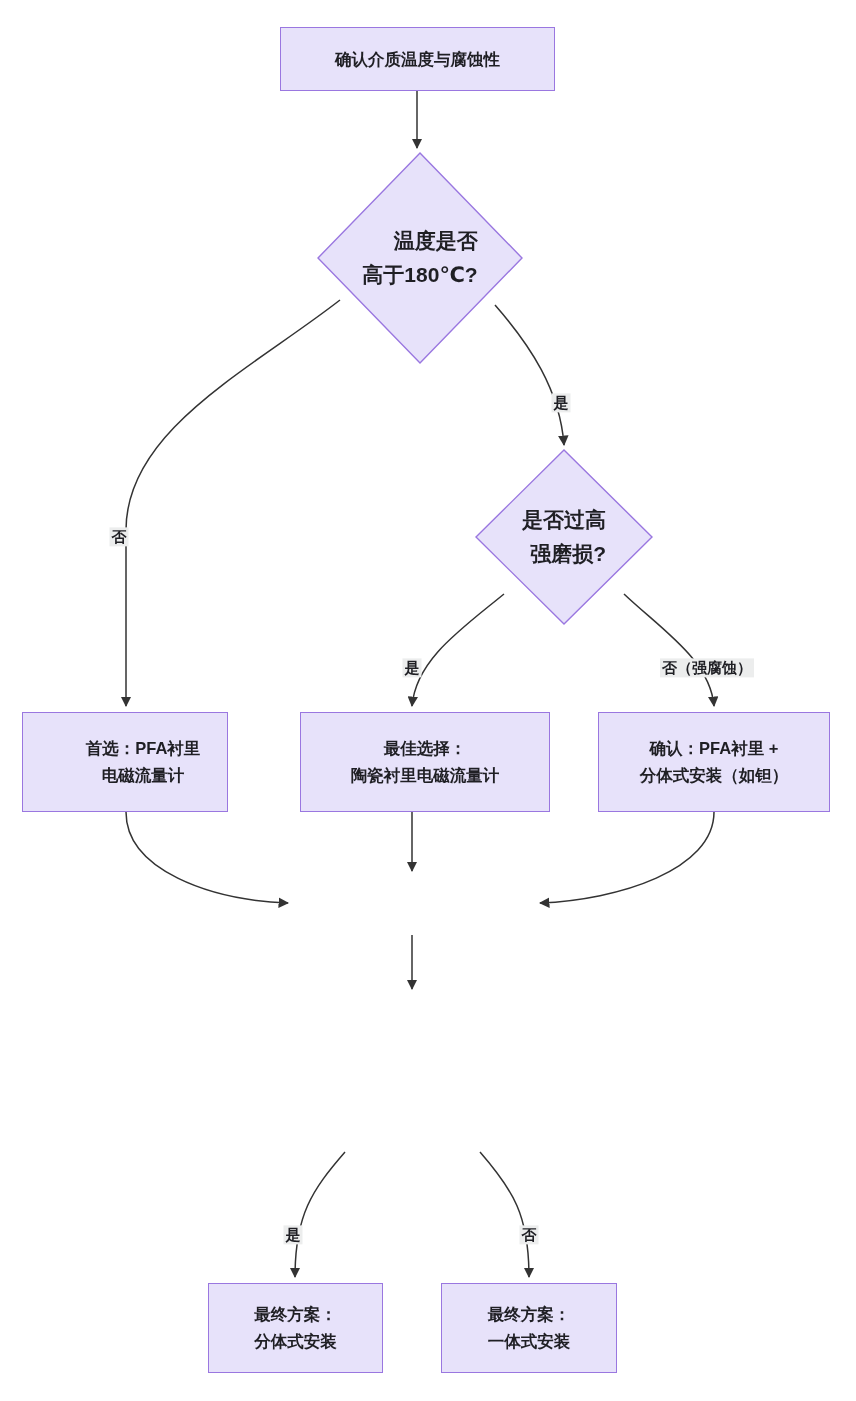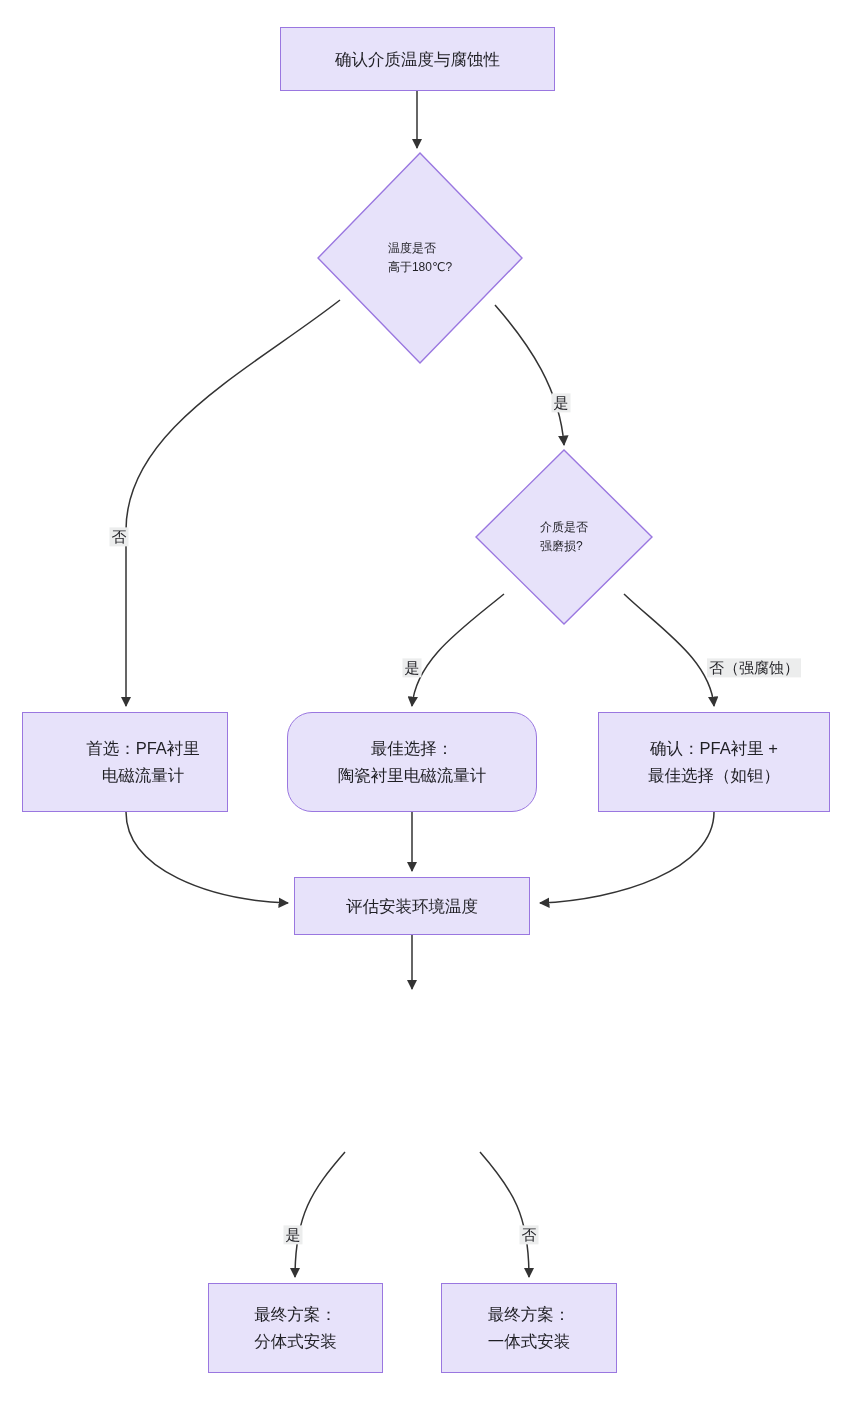--- a/index.html
+++ b/index.html
@@ -1,31 +1,31 @@
 <!DOCTYPE html>
 <html><head>
 <meta charset="utf-8">
 <style>
   html,body{margin:0;padding:0;background:#ffffff;}
   body{width:856px;height:1401px;overflow:hidden;
        font-family:"Liberation Sans","DejaVu Sans",sans-serif;}
-  #canvas{position:relative;width:856px;height:1017px;}
+  #canvas{position:relative;width:856px;height:1017px;font-weight:bold;}
   svg#edges{position:absolute;left:0;top:0;width:856px;height:1401px;}
 
   .node{position:absolute;box-sizing:border-box;display:flex;
         align-items:center;justify-content:center;text-align:center;}
 
   .rect{background:#e7e2fa;border:1.4px solid #9a77e0;}
   .rect .lbl{color:#1f1f24;font-size:16.5px;line-height:1.62;white-space:pre;}
 
   .diamond-wrap{position:absolute;}
   .diamond-wrap svg{position:absolute;left:0;top:0;overflow:visible;}
   .diamond-wrap .lbl{position:absolute;left:0;top:0;width:100%;height:100%;
         display:flex;align-items:center;justify-content:center;
-        color:#1f1f24;font-size:12px;line-height:1.62;white-space:pre;text-align:left;}
+        color:#1f1f24;font-size:21px;line-height:1.62;white-space:pre;text-align:right;}
 
   .edge-label{position:absolute;background:#eceded;color:#1f1f24;
         font-size:15px;line-height:1.15;padding:1px 2px;white-space:pre;
         transform:translate(-50%,-50%);}
 </style>
 </head>
 <body>
 
 <div id="canvas">
 
@@ -70,59 +70,56 @@
       <polygon points="102,0 204,105 102,210 0,105" fill="#e7e2fa" stroke="#9a77e0" stroke-width="1.4"></polygon>
     </svg>
     <span class="lbl">温度是否
 高于180℃?</span>
   </div>
 
   <div class="diamond-wrap" style="left:476px;top:450px;width:176px;height:174px;">
     <svg width="176" height="174" viewBox="0 0 176 174">
       <polygon points="88,0 176,87 88,174 0,87" fill="#e7e2fa" stroke="#9a77e0" stroke-width="1.4"></polygon>
     </svg>
-    <span class="lbl">介质是否
+    <span class="lbl">是否过高
 强磨损?</span>
   </div>
 
   <div class="node rect" style="left:22px;top:712px;width:206px;height:100px;padding-left:36px;">
     <span class="lbl">首选：PFA衬里
 电磁流量计</span>
   </div>
 
-  <div class="node rect" style="left:287px;top:712px;width:250px;height:100px;border-radius:25px;">
+  <div class="node rect" style="left:300px;top:712px;width:250px;height:100px;">
     <span class="lbl">最佳选择：
 陶瓷衬里电磁流量计</span>
   </div>
 
   <div class="node rect" style="left:598px;top:712px;width:232px;height:100px;">
     <span class="lbl">确认：PFA衬里 +
-最佳选择（如钽）</span>
+分体式安装（如钽）</span>
   </div>
 
-  <div class="node rect" style="left:294px;top:877px;width:236px;height:58px;">
-    <span class="lbl">评估安装环境温度</span>
-  </div>
 
 
   <div class="node rect" style="left:208px;top:1283px;width:175px;height:90px;">
     <span class="lbl">最终方案：
 分体式安装</span>
   </div>
 
   <div class="node rect" style="left:441px;top:1283px;width:176px;height:90px;">
     <span class="lbl">最终方案：
 一体式安装</span>
   </div>
 
   <span class="edge-label" style="left:119px;top:537px;">否</span>
 
   <span class="edge-label" style="left:561px;top:403px;">是</span>
 
   <span class="edge-label" style="left:412px;top:668px;">是</span>
 
-  <span class="edge-label" style="left:707px;top:668px;margin-left:47px;">否（强腐蚀）</span>
+  <span class="edge-label" style="left:707px;top:668px;">否（强腐蚀）</span>
 
   <span class="edge-label" style="left:293px;top:1235px;">是</span>
 
   <span class="edge-label" style="left:529px;top:1235px;">否</span>
 
 </div>
 
 </body></html>

